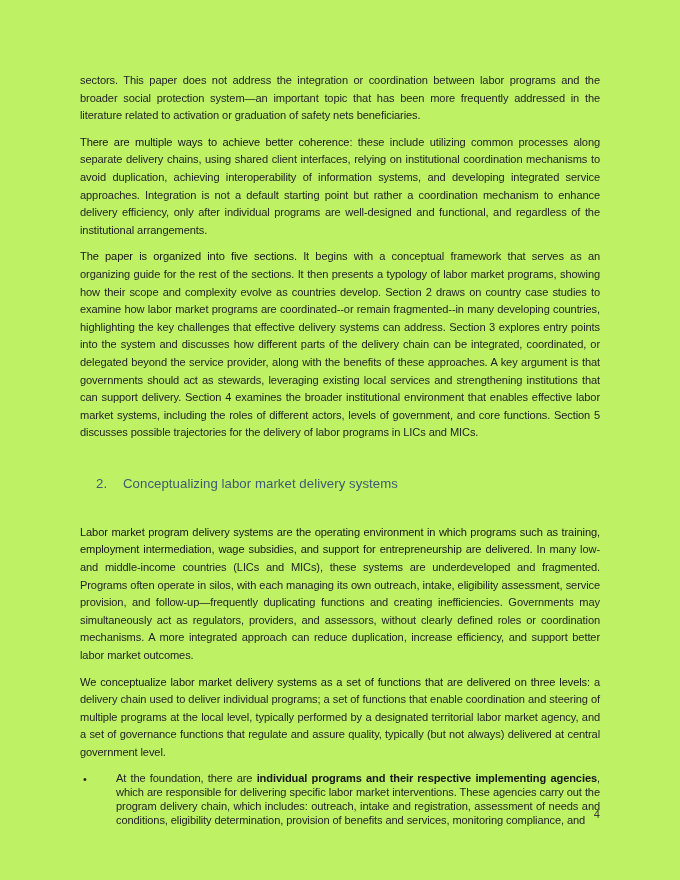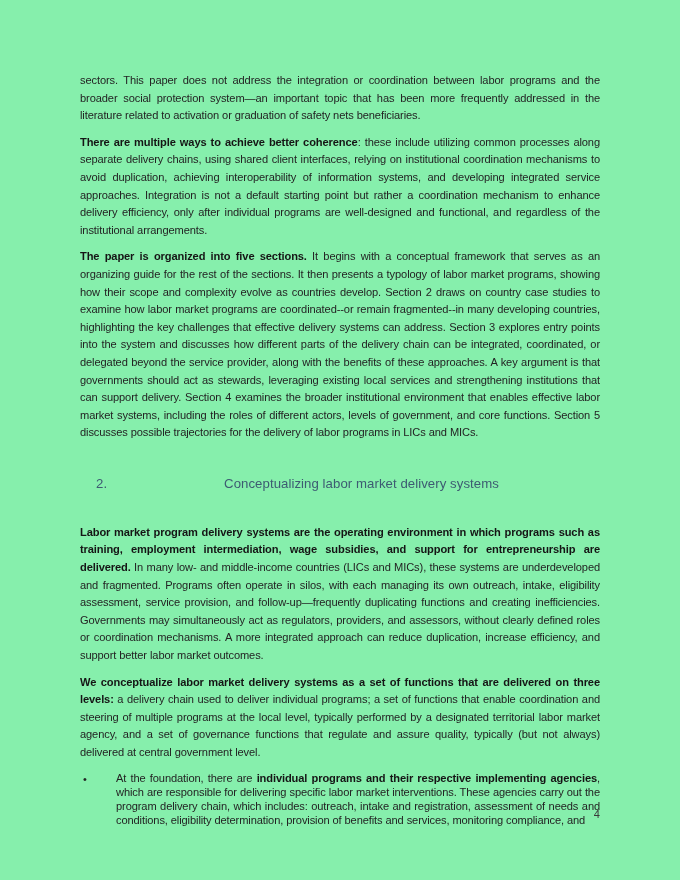--- a/index.html
+++ b/index.html
@@ -11,21 +11,21 @@
   body {
     width: 680px;
     height: 880px;
     overflow: hidden;
     font-family: "Liberation Serif", "DejaVu Serif", serif;
   }
   .page {
     position: relative;
     width: 680px;
     height: 880px;
-    background: #86efac;
+    background: #bef264;
     box-sizing: border-box;
   }
   .content {
     position: absolute;
     left: 80px;
     top: 72px;
     width: 520px;
   }
   p.body-para {
     margin: 0 0 9px 0;
@@ -34,21 +34,21 @@
     line-height: 17.6px;
     color: #232323;
     text-align: justify;
     text-justify: inter-word;
     letter-spacing: -0.01em;
     word-spacing: 0.005em;
     -webkit-font-smoothing: antialiased;
   }
   p.body-para:last-child { margin-bottom: 0; }
   .lead {
-    font-weight: bold;
+    font-weight: normal;
     color: #151515;
   }
   h2.section-heading {
     margin: 0;
     padding: 0;
     font-family: "Liberation Sans", "DejaVu Sans", sans-serif;
     font-size: 13.2px;
     font-weight: normal;
     color: #3d5b72;
     line-height: 20px;
@@ -61,21 +61,20 @@
     margin-bottom: 30px;
     padding-left: 16px;
   }
   .heading-num {
     display: inline-block;
     min-width: 27px;
     flex: 0 0 auto;
   }
   .heading-text {
     flex: 1 1 auto;
-    text-align: center;
   }
   ul.bullets {
     list-style: none;
     margin: 0;
     padding: 0;
   }
   li.bullet-item {
     position: relative;
     padding-left: 36px;
     margin: 0 0 9px 0;

